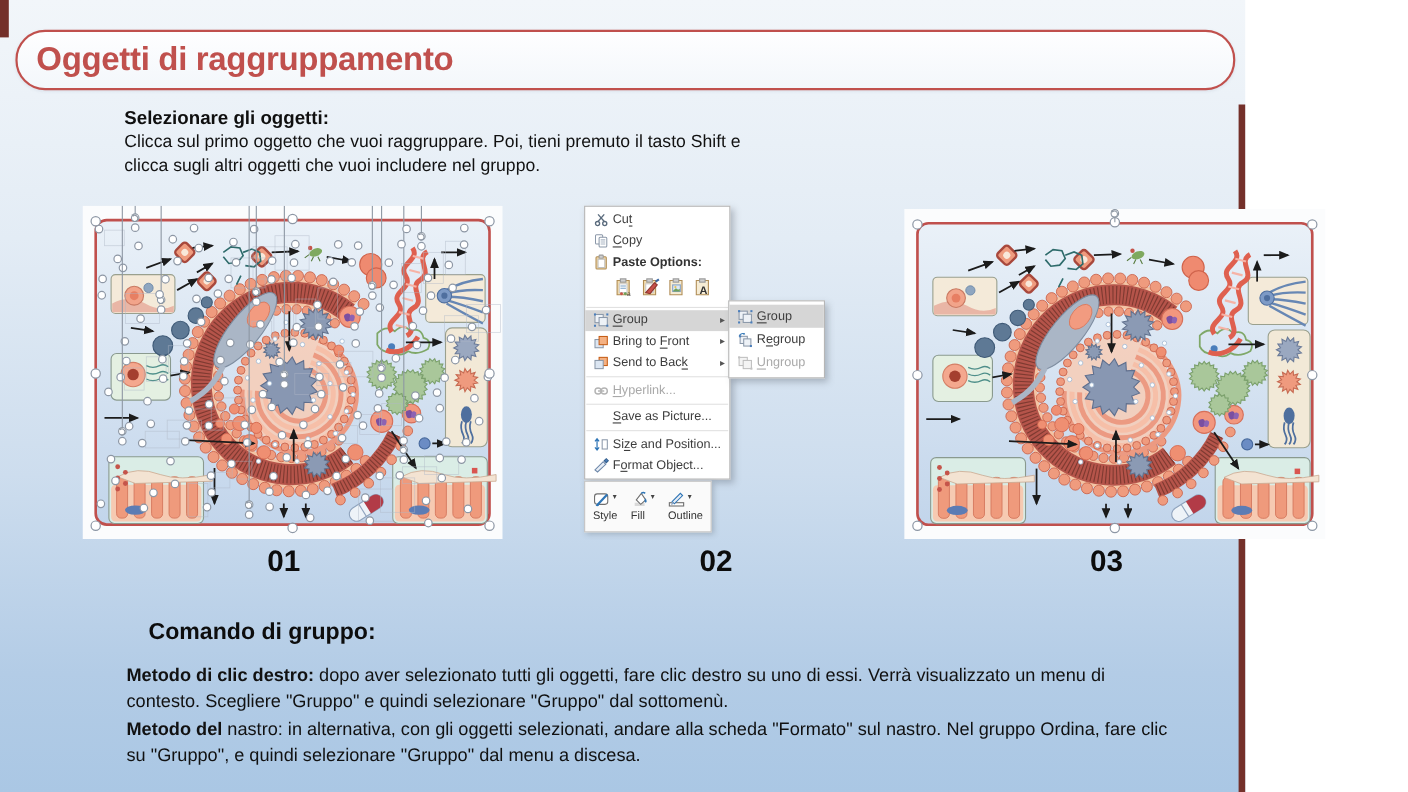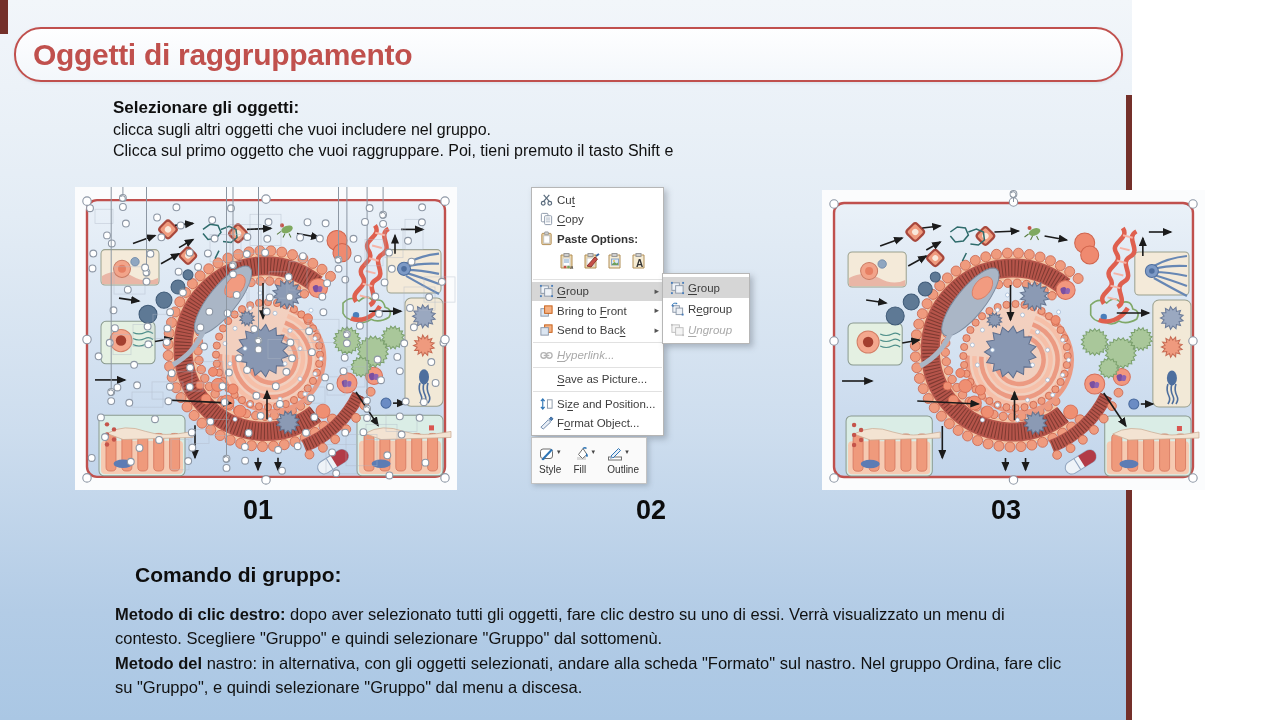--- a/index.html
+++ b/index.html
@@ -23,21 +23,21 @@
   .step-1{left:218px;} .step-2{left:611px;} .step-3{left:966px;}
   
   .ctx-menu{position:absolute;left:531px;top:187px;width:131px;background:#fff;border:1px solid #b6b6b6;
     box-shadow:3px 3px 6px rgba(80,90,100,.35);padding:2px 0;font-size:11.5px;color:#3d3d3d;z-index:5;}
   .mi{display:flex;align-items:center;height:19.5px;padding:0 4px 0 3px;cursor:default;}
   .mic{width:22px;min-width:22px;display:flex;justify-content:center;align-items:center;}
   .ml{flex:1;white-space:nowrap;}
   .ml u{text-underline-offset:2px;}
   .sub-arrow{font-size:9px;color:#555;line-height:1;}
   .hl{background:#d6d6d6;}
-  .dis{color:#a9a9a9;font-style:italic;}
+  .dis{color:#a9a9a9;}
   .sep{height:1px;background:#e1e1e1;margin:2px 1px;}
   .paste-row{display:flex;gap:4px;padding:2px 4px 4px 25px;height:22px;align-items:center;}
   .paste-opt{width:20px;height:20px;display:flex;align-items:center;justify-content:center;}
   .sub-menu{position:absolute;left:662px;top:273px;width:86px;background:#fff;border:1px solid #b6b6b6;
     box-shadow:3px 3px 6px rgba(80,90,100,.35);padding:3px 0;font-size:11.5px;color:#3d3d3d;z-index:6;}
   .sub-menu .mi{height:21px;}
   
   .mini{position:absolute;left:531px;top:437px;width:116px;height:47px;background:#fafafa;border:1px solid #c2c2c2;
     box-shadow:2px 2px 5px rgba(80,90,100,.3);display:flex;align-items:center;justify-content:space-between;
     padding:2px 7px;z-index:5;box-sizing:border-box;}
@@ -56,22 +56,22 @@
 <div class="slide">
   <div class="strip strip-left"></div>
   <div class="strip strip-right"></div>
 
   <div class="title-box">
     <h1>Oggetti di raggruppamento</h1>
   </div>
 
   <div class="sel-heading">Selezionare gli oggetti:</div>
   <div class="sel-body">
+    <div>Clicca sul primo oggetto che vuoi raggruppare. Poi, tieni premuto il tasto Shift e</div>
     <div>clicca sugli altri oggetti che vuoi includere nel gruppo.</div>
-    <div>Clicca sul primo oggetto che vuoi raggruppare. Poi, tieni premuto il tasto Shift e</div>
   </div>
 
   <div class="figure fig-01">
     <svg viewBox="0 0 382 300" preserveAspectRatio="none">
       <g id="cell1">
           <defs>
             <linearGradient id="cbga" x1="0" y1="0" x2="0" y2="1">
               <stop offset="0" stop-color="#eaf1f8"></stop>
               <stop offset="1" stop-color="#c2d5eb"></stop>
             </linearGradient>

